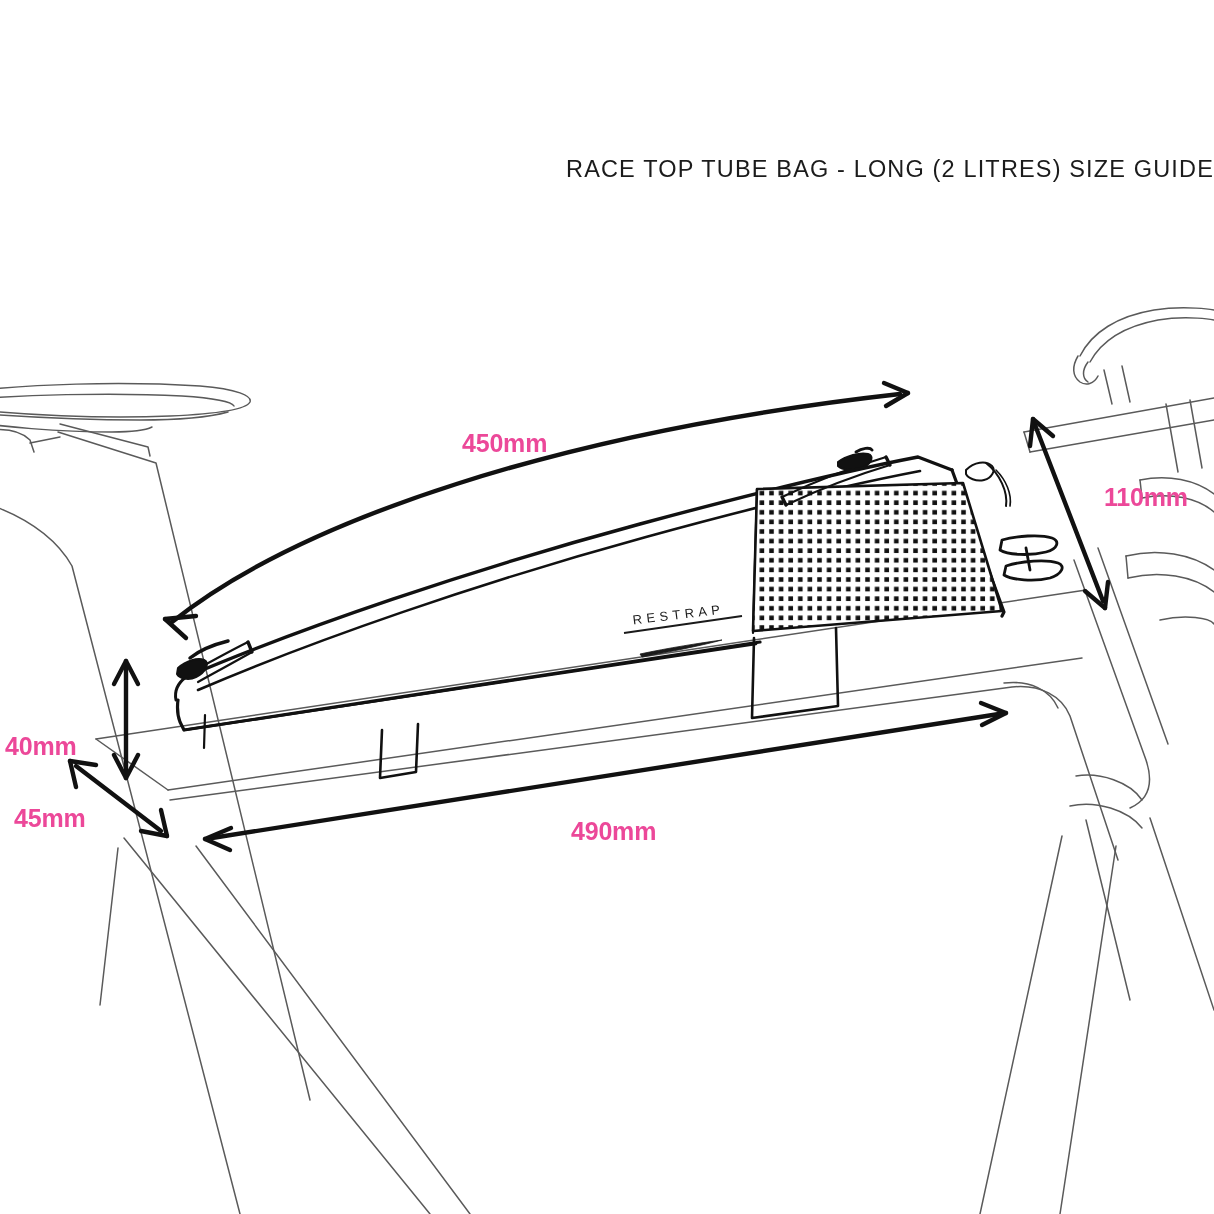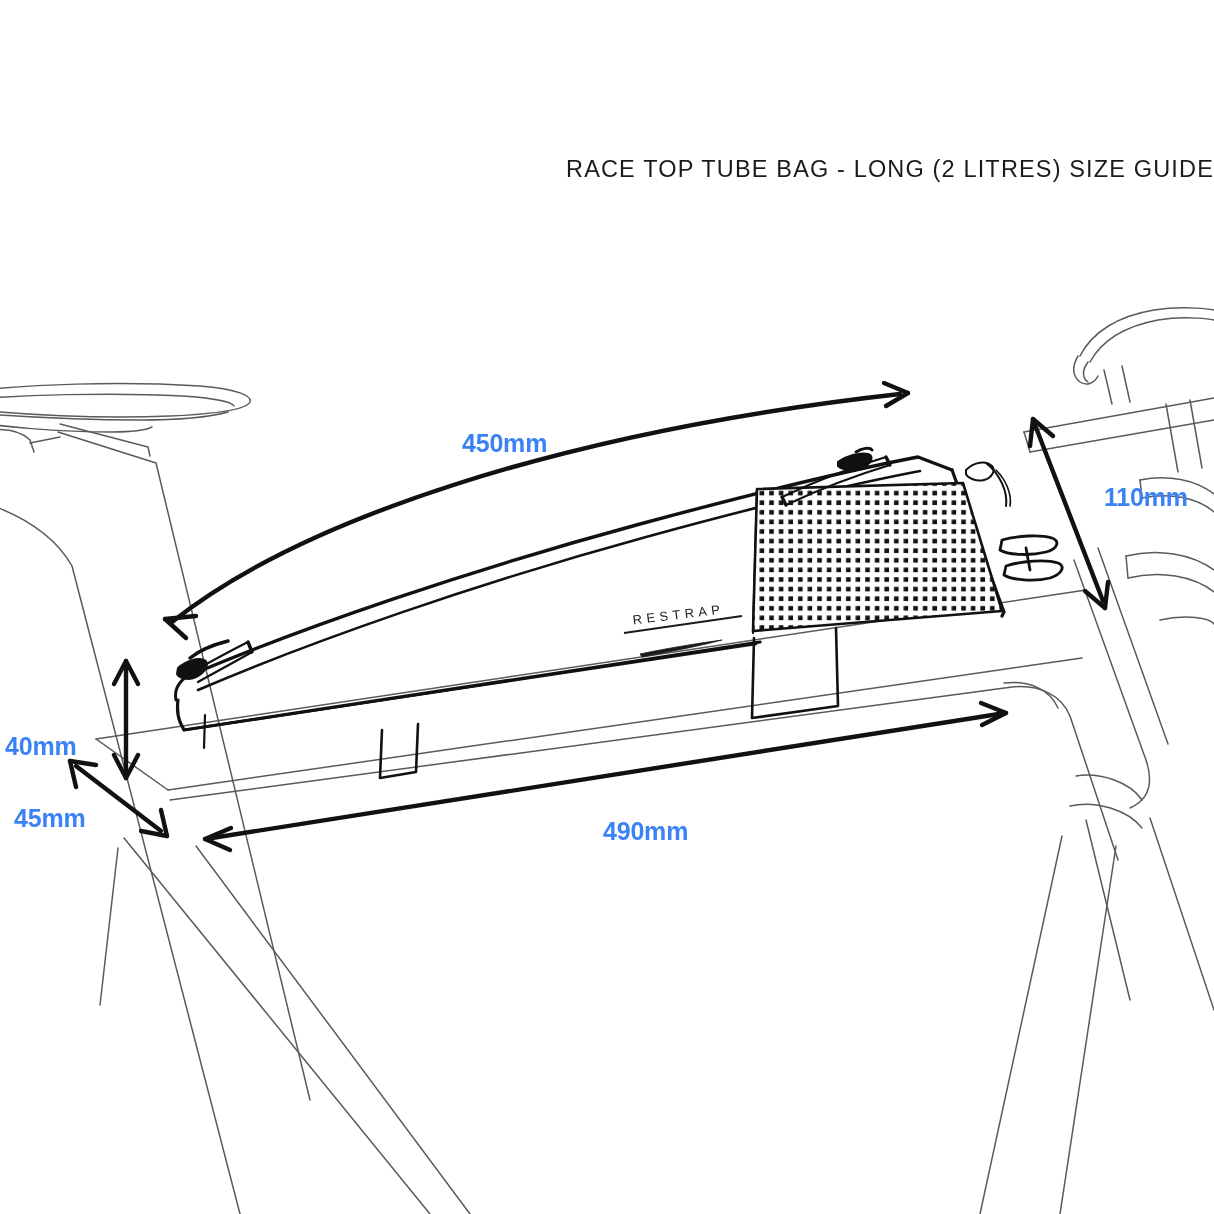--- a/index.html
+++ b/index.html
@@ -35,29 +35,29 @@
     position: absolute;
     left: 0;
     top: 0;
     width: 1214px;
     height: 1214px;
   }
   .dim-label {
     position: absolute;
     font-size: 25px;
     font-weight: bold;
-    color: #3b82f6;
+    color: #ec4899;
     white-space: nowrap;
     letter-spacing: -0.2px;
   }
   #label-450 { left: 462px; top: 429px; }
   #label-110 { left: 1104px; top: 483px; }
   #label-40  { left: 5px;   top: 732px; }
   #label-45  { left: 14px;  top: 804px; }
-  #label-490 { left: 603px; top: 817px; }
+  #label-490 { left: 571px; top: 817px; }
 </style>
 </head>
 <body>
 
 <div id="page">
 
   <div id="diagram-title">RACE TOP TUBE BAG - LONG (2 LITRES) SIZE GUIDE</div>
 
   <svg id="art" viewBox="0 0 1214 1214">
     <defs>

